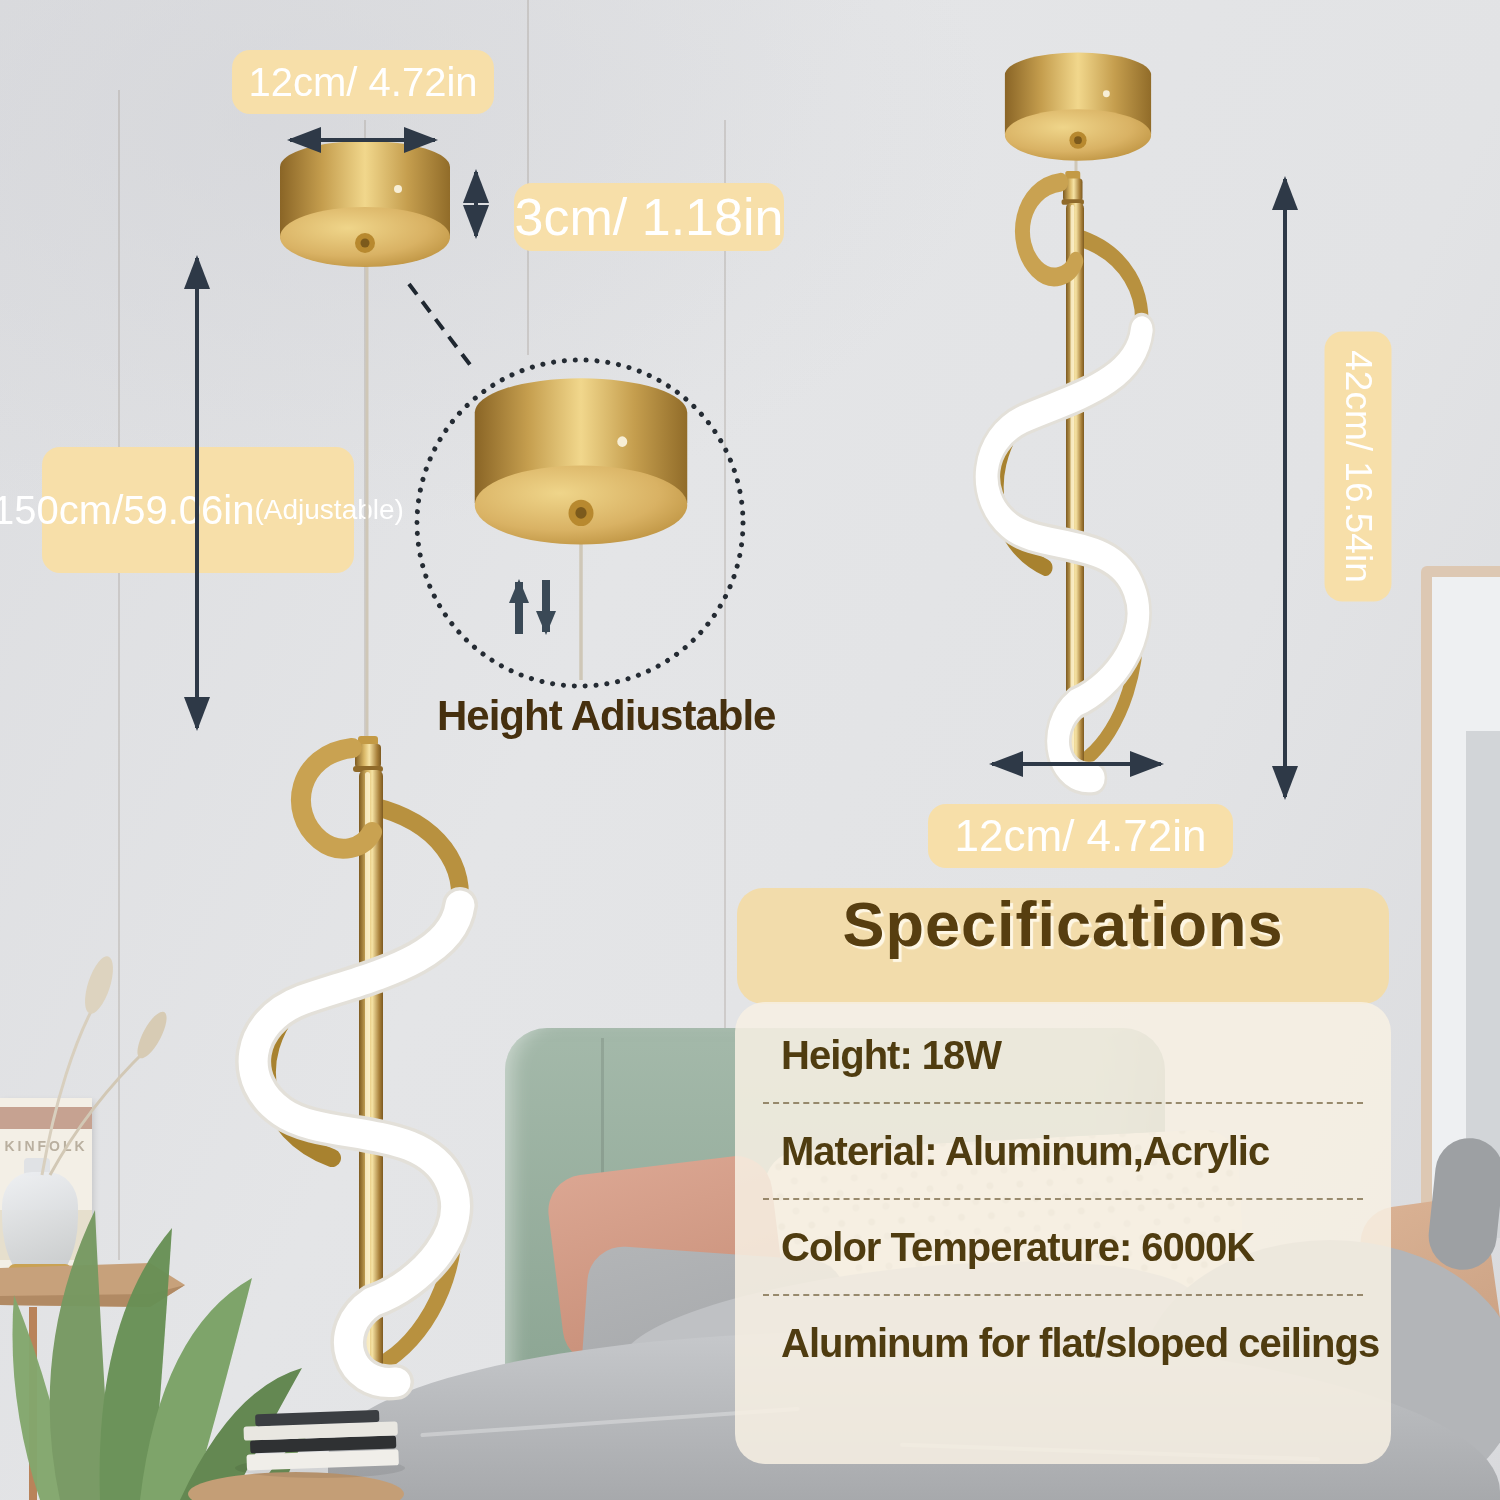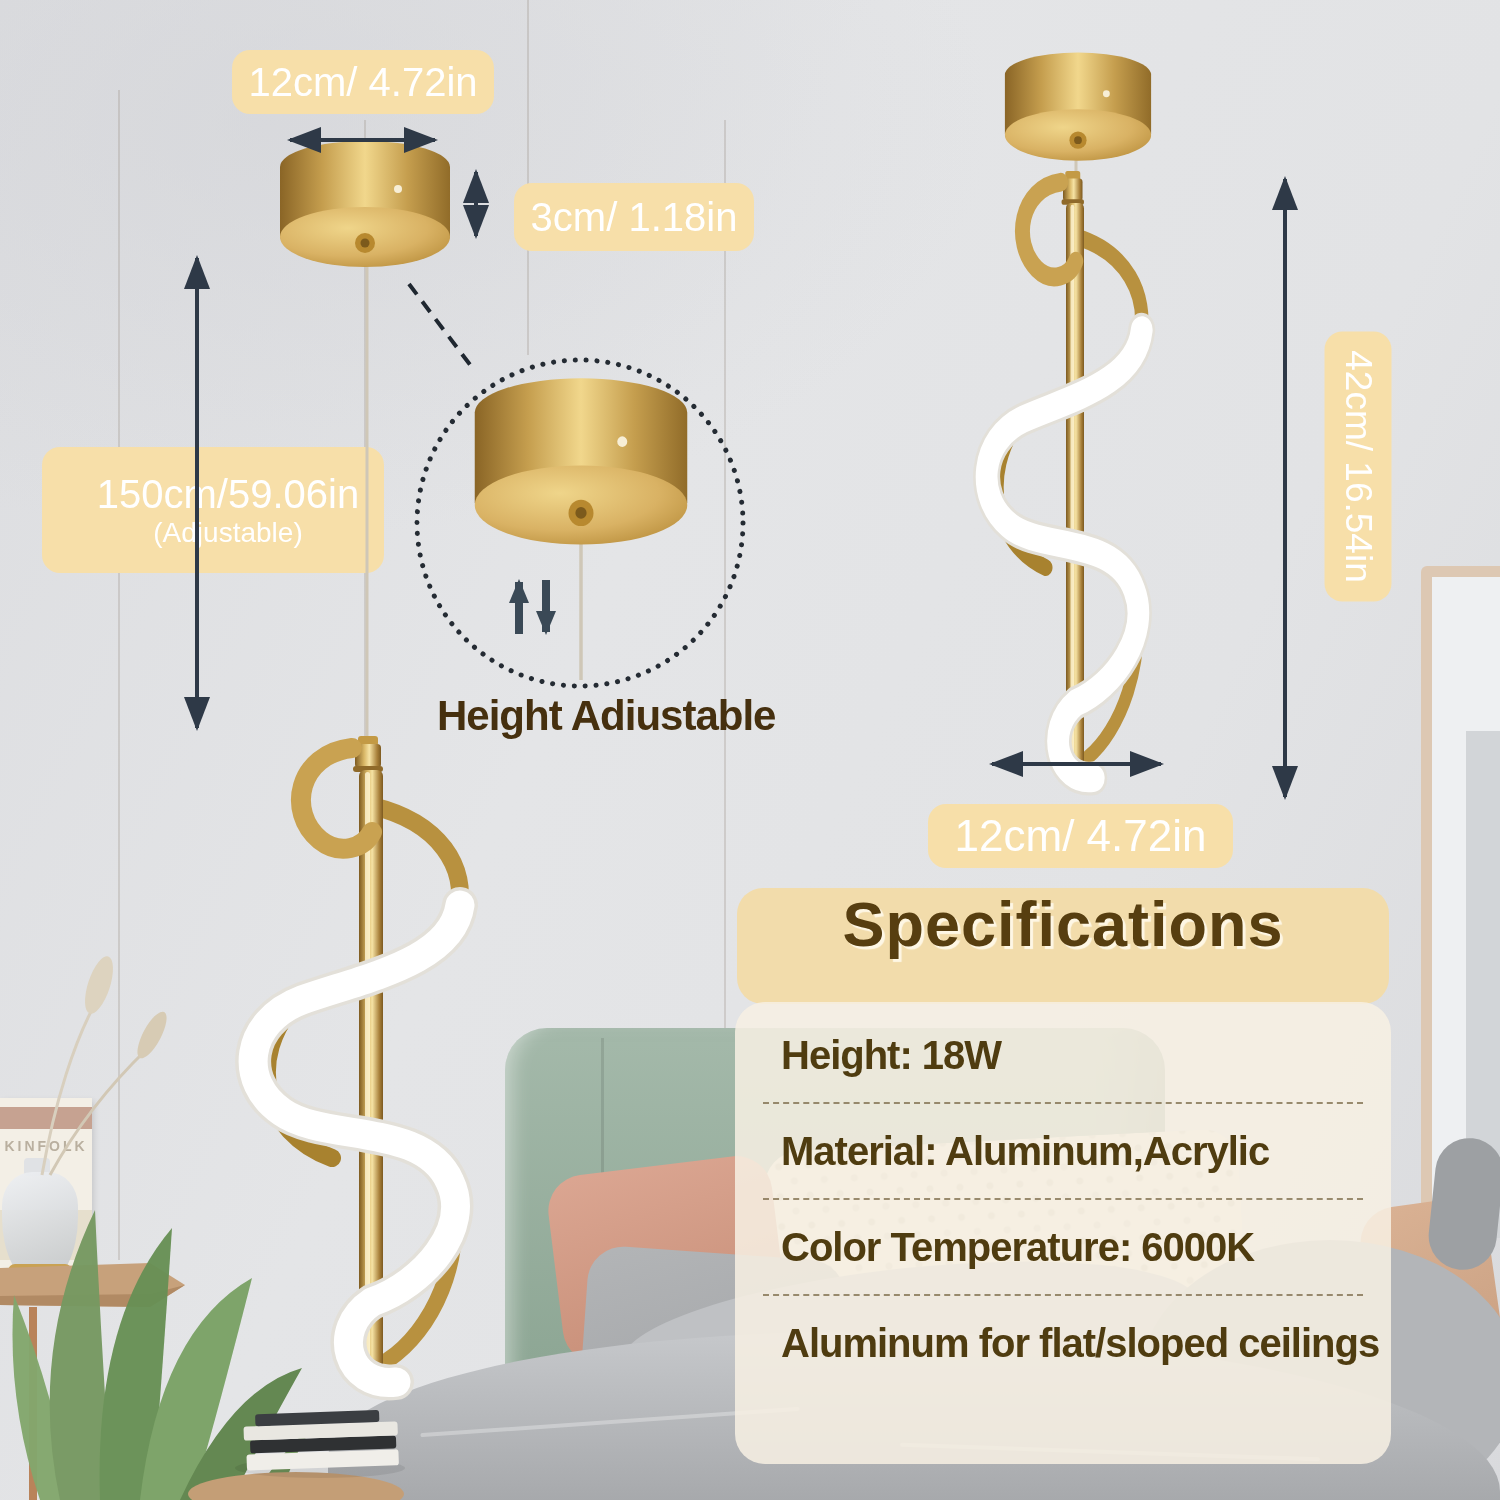--- a/index.html
+++ b/index.html
@@ -49,22 +49,22 @@
   .vase{position:absolute;left:2px;top:1172px;width:76px;height:112px;
         border-radius:40% 40% 46% 46% / 30% 30% 60% 60%;
         background:linear-gradient(160deg,rgba(238,240,243,.95),rgba(188,193,198,.8));}
   .vase .gold{position:absolute;left:6px;bottom:6px;right:6px;height:14px;border-radius:8px;background:#c9a254;}
   .vase-neck{position:absolute;left:24px;top:1158px;width:26px;height:18px;background:#e0e2e5;border-radius:4px;}
   
   .pill{position:absolute;background:#f7dfa9;color:#fff;border-radius:18px;
         display:flex;align-items:center;justify-content:center;text-align:center;
         font-weight:400;z-index:10;}
   .pill-1{left:232px;top:50px;width:262px;height:64px;font-size:40px;}
-  .pill-2{left:514px;top:183px;width:240px;height:68px;font-size:40px;}
-  .pill-3{left:42px;top:447px;width:312px;height:126px;font-size:40px;flex-direction:column;line-height:1.15;padding-left:30px;}
+  .pill-2{left:514px;top:183px;width:270px;height:68px;font-size:52px;}
+  .pill-3{left:42px;top:447px;width:312px;height:126px;font-size:40px;flex-direction:row;line-height:1.15;}
   .pill-3 .sub{font-size:28px;}
   .pill-4{left:1223px;top:433px;width:270px;height:67px;font-size:37px;transform:rotate(90deg);}
   .pill-5{left:928px;top:804px;width:305px;height:64px;font-size:44px;}
   .caption{position:absolute;left:437px;top:692px;width:322px;text-align:center;white-space:nowrap;
            font-size:42px;font-weight:bold;letter-spacing:-1px;color:#46300f;z-index:10;}
   
   .spec-header{position:absolute;left:737px;top:888px;width:652px;height:116px;border-radius:26px;
                background:#f2dcab;display:flex;align-items:flex-start;justify-content:center;z-index:10;}
   .spec-title{font-size:63px;font-weight:bold;color:#573e10;letter-spacing:1px;
               text-shadow:3px 3px 1px rgba(255,250,235,.9);}

